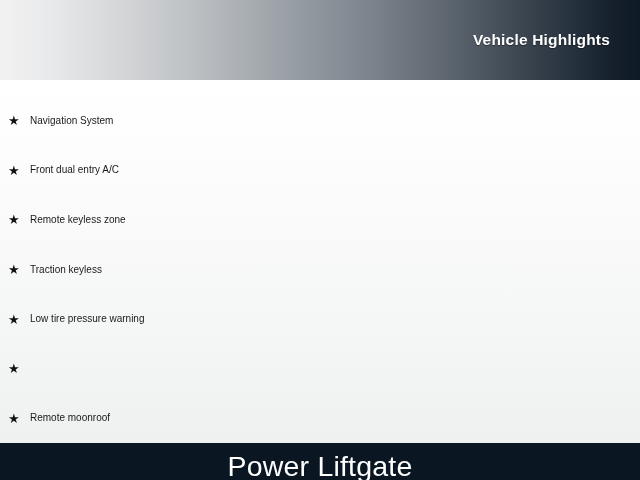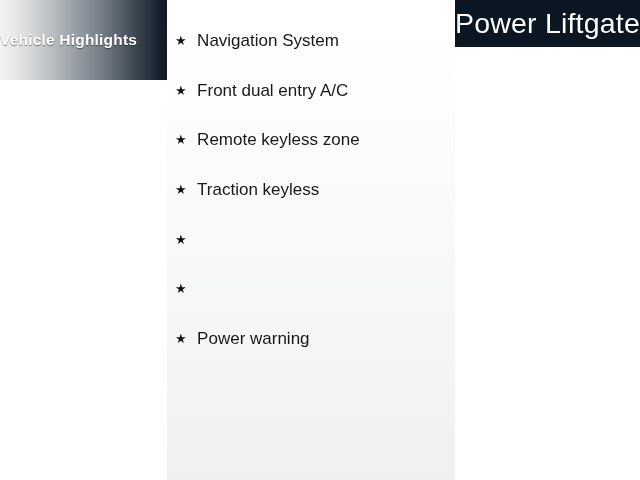--- a/index.html
+++ b/index.html
@@ -11,21 +11,21 @@
     height: 480px;
     overflow: hidden;
     font-family: "Liberation Sans", sans-serif;
     background: #ffffff;
   }
   #slide {
     position: relative;
     width: 640px;
     height: 480px;
     display: flex;
-    flex-direction: row;
+    flex-direction: column;
     background: #ffffff;
   }
 
   
   .header {
     position: relative;
     height: 80px;
     flex: 0 0 80px;
     background: linear-gradient(to right,
         #f2f2f2 0%,
@@ -83,21 +83,21 @@
   .hl-bullet {
     flex: 0 0 auto;
     width: 22px;
     color: #111111;
     font-size: 13px;
     line-height: 1;
     text-align: left;
   }
   .hl-label {
     color: #191919;
-    font-size: 17px;
+    font-size: 10px;
     line-height: 1;
     white-space: nowrap;
   }
 
   
   .footer {
     flex: 0 0 47px;
     height: 47px;
     background: #0a1722;
     display: flex;
@@ -139,29 +139,30 @@
         <span class="hl-label">Remote keyless zone</span>
       </li>
 
       <li class="hl-item">
         <span class="hl-bullet">★</span>
         <span class="hl-label">Traction keyless</span>
       </li>
 
       <li class="hl-item">
         <span class="hl-bullet">★</span>
+        <span class="hl-label">Low tire pressure warning</span>
       </li>
 
       <li class="hl-item">
         <span class="hl-bullet">★</span>
       </li>
 
       <li class="hl-item">
         <span class="hl-bullet">★</span>
-        <span class="hl-label">Power warning</span>
+        <span class="hl-label">Remote moonroof</span>
       </li>
 
     </ul>
   </div>
 
   <div class="footer">
     <div class="footer-title">Power Liftgate</div>
   </div>
 
 </div>

